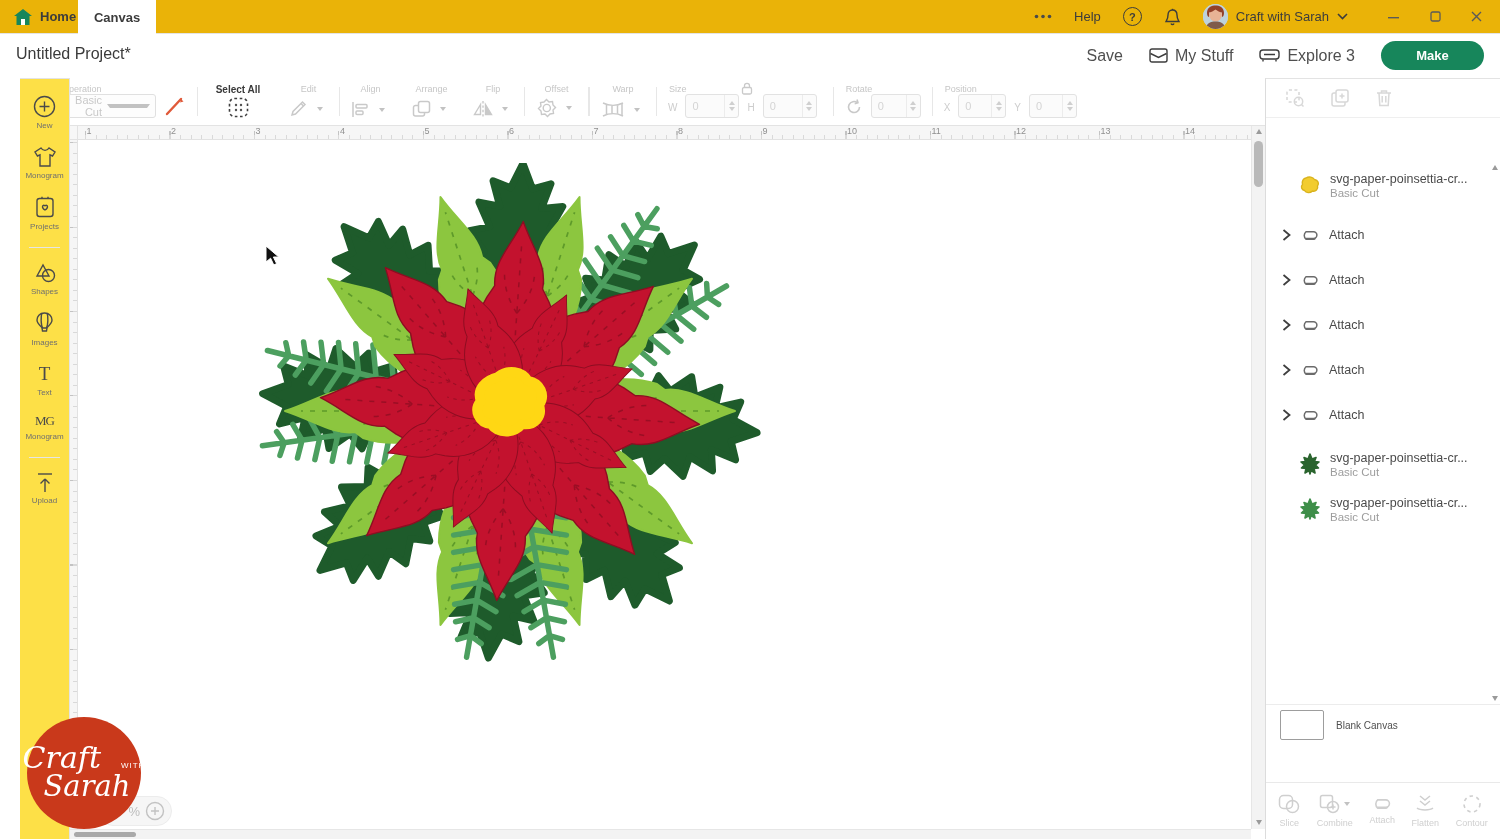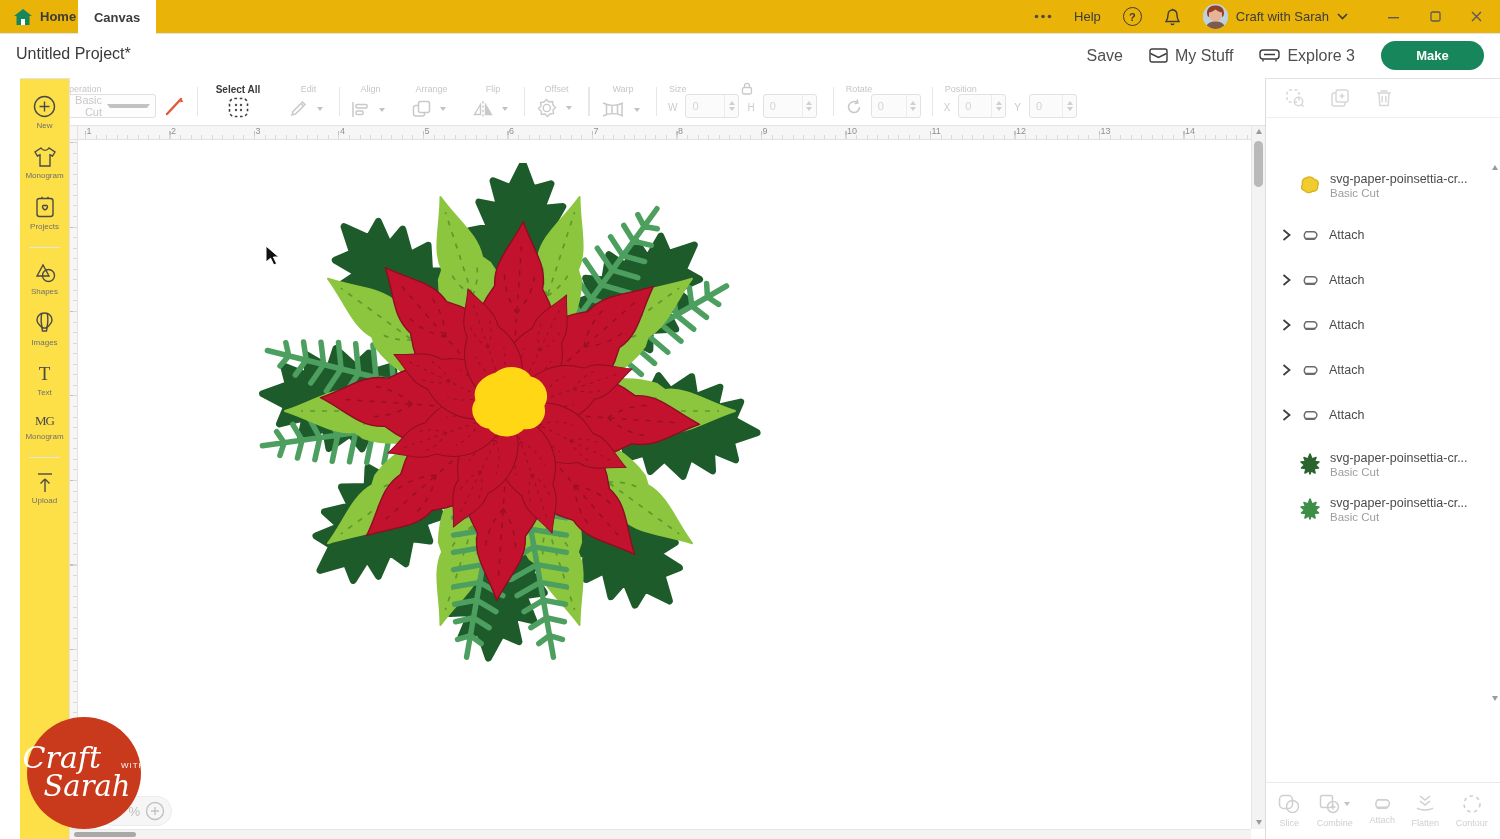--- a/index.html
+++ b/index.html
@@ -699,20 +699,24 @@
       <span class="txt">
         <div class="nm">svg-paper-poinsettia-cr...</div>
         <div class="op">Basic Cut</div>
       </span>
     </div>
   </div>
 
   <span class="panel-sb-up"></span>
   <span class="panel-sb-down"></span>
 
+  <div class="blank-canvas-row">
+    <span class="bc-swatch"></span>
+    <span class="bc-label">Blank Canvas</span>
+  </div>
 
   <div class="panel-footer">
     <div class="ft-btn">
       <svg width="22" height="20" viewBox="0 0 22 20" fill="none" stroke="#cfcfcf" stroke-width="1.5">
           <rect x="1.5" y="1.5" width="13" height="13" rx="4"></rect>
           <circle cx="14.5" cy="12.5" r="6"></circle>
         </svg>
       <span class="ft-lbl">Slice</span>
     </div>
     <div class="ft-btn">

